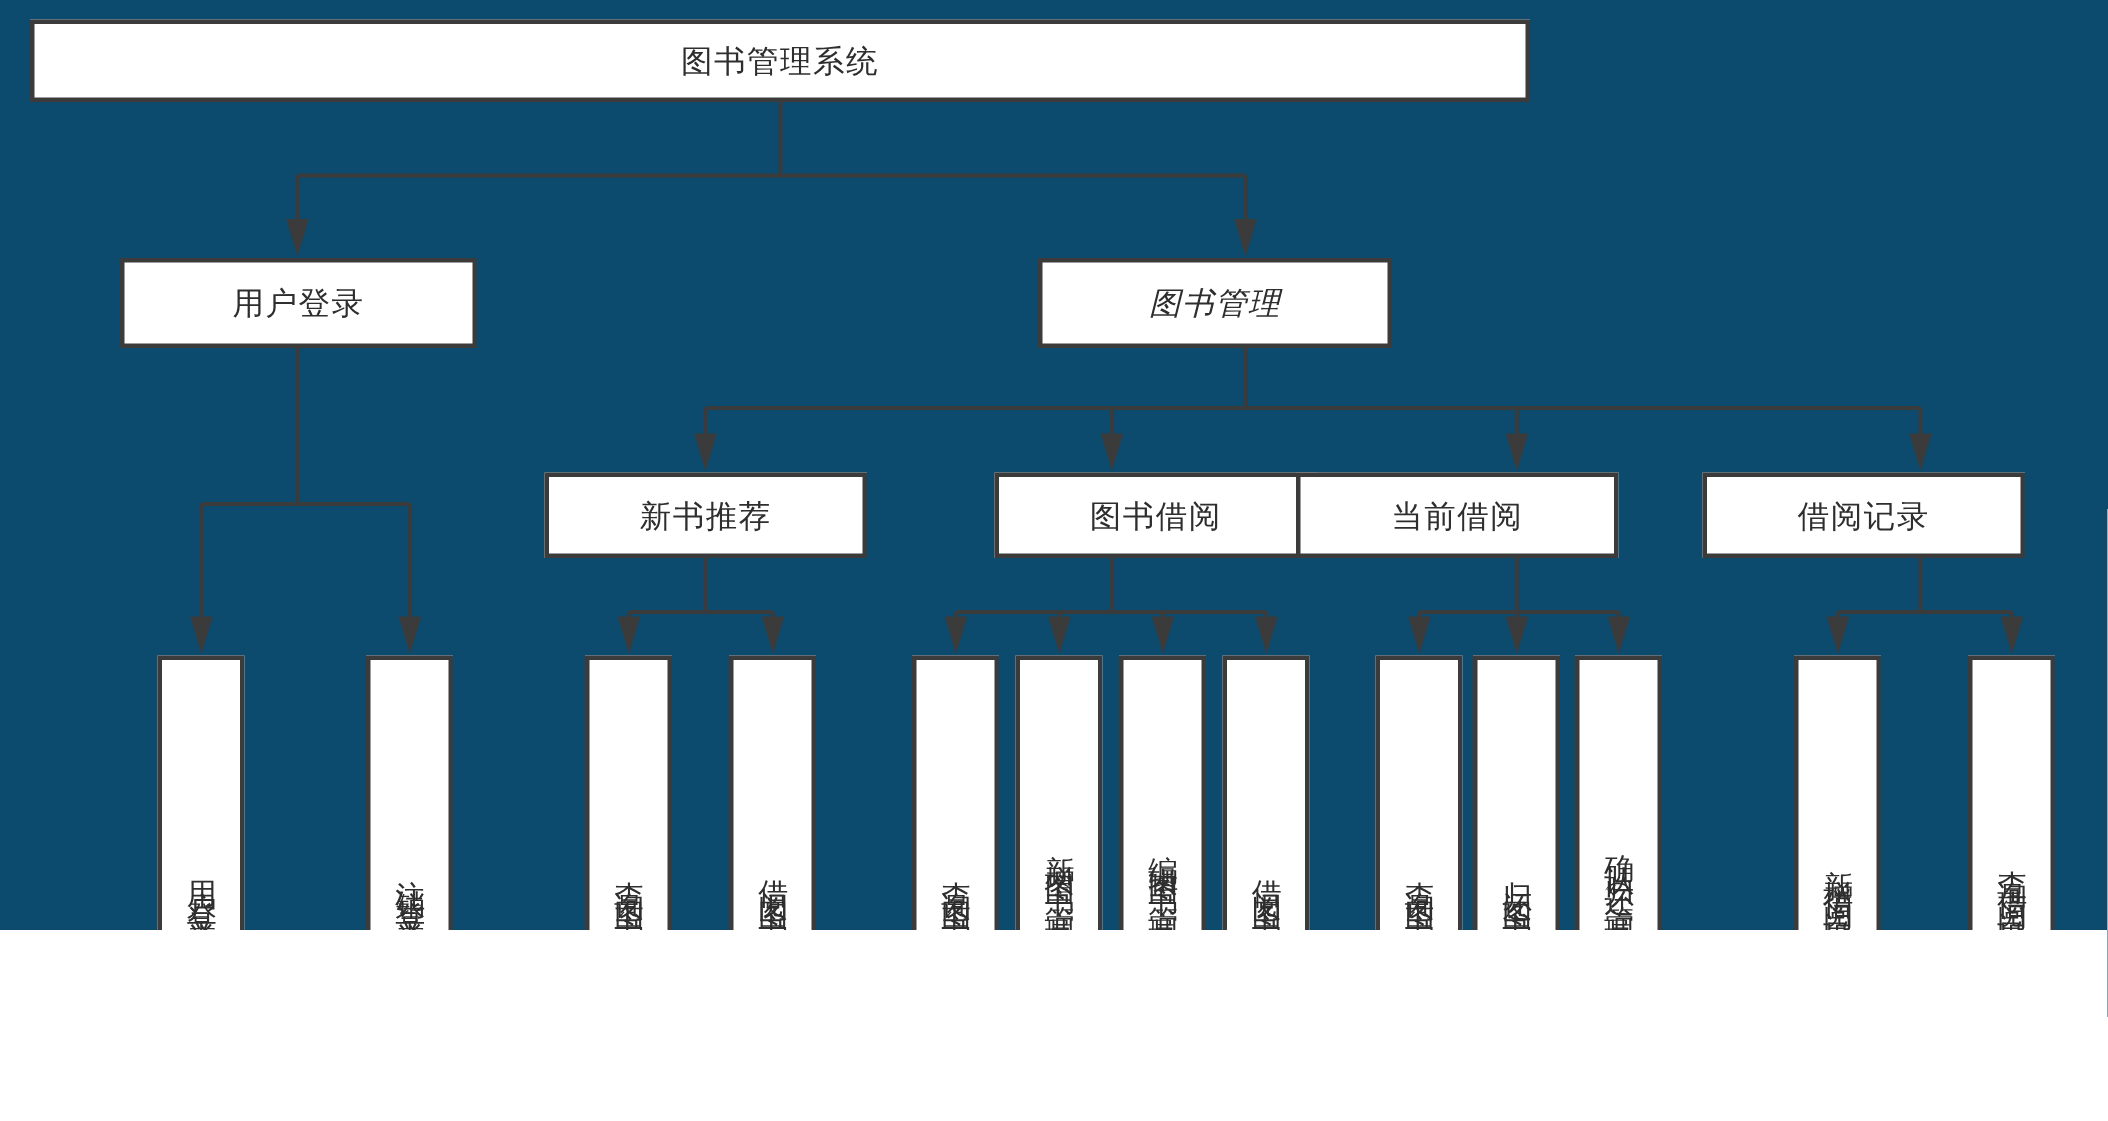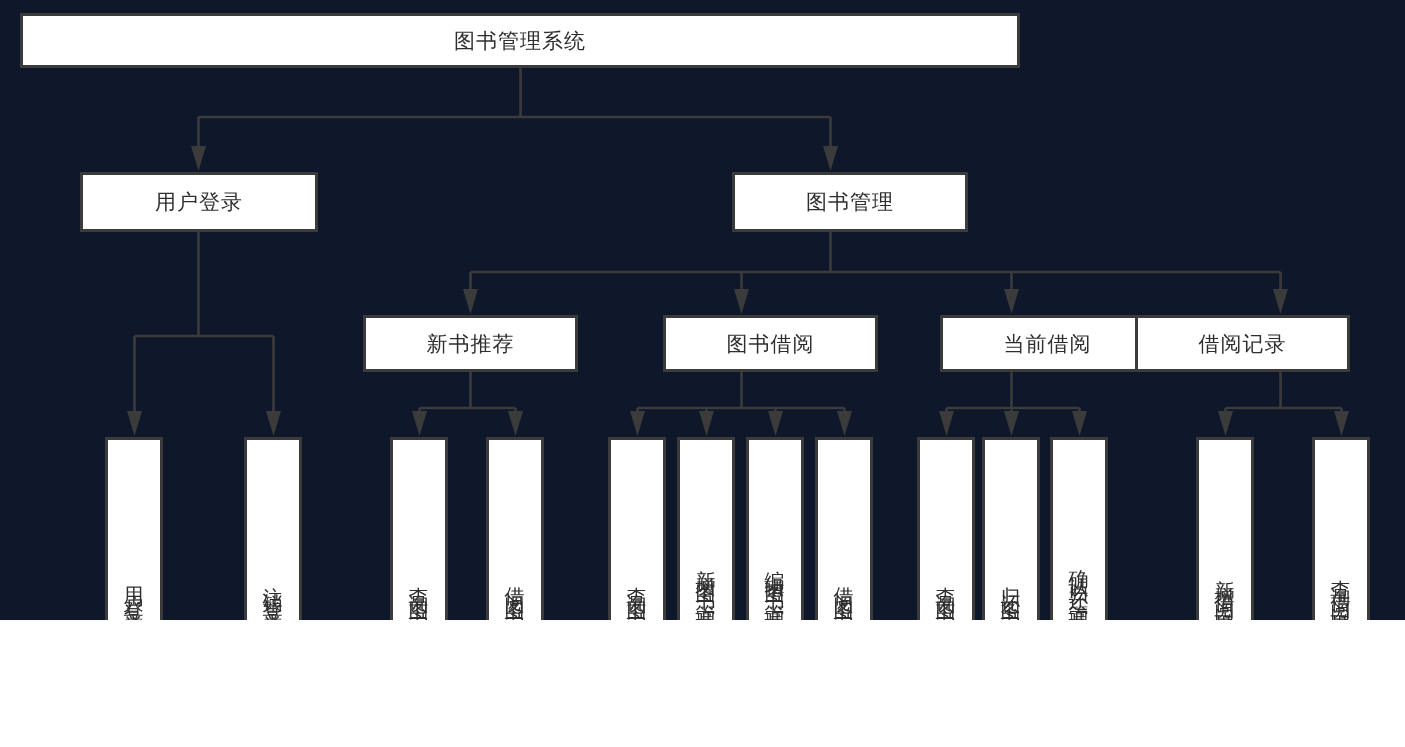--- a/index.html
+++ b/index.html
@@ -1,41 +1,41 @@
 <!DOCTYPE html>
 <html style="--box-border: #3b3b3b; --connector: #3b3b3b; --text: #2e2e2e; --watermark: #b4b8be;"><head>
 <meta charset="utf-8">
 <style>
   html,body{margin:0;padding:0;background:#ffffff;}
   .canvas{
-    position:relative;width:1405px;height:620px;background:#0f172a;
+    position:relative;width:1405px;height:620px;background:#0c4a6e;
     font-family:"Liberation Sans","DejaVu Sans",sans-serif;overflow:hidden;
   }
   svg.connectors{position:absolute;left:0;top:0;width:1405px;height:747px;}
   .connector-line{stroke:var(--connector,#3b3b3b);stroke-width:2.6;fill:none;}
   .arrow-head{fill:var(--connector,#3b3b3b);stroke:none;}
   .box{
     position:absolute;box-sizing:border-box;background:#ffffff;
     border:3px solid var(--box-border,#3b3b3b);
     display:flex;align-items:center;justify-content:center;
     color:var(--text,#2e2e2e);
   }
   .h-label{font-size:21px;letter-spacing:1px;white-space:nowrap;}
   .v-label{
     writing-mode:vertical-rl;text-orientation:mixed;
     font-size:20px;line-height:1;letter-spacing:7px;white-space:nowrap;
   }
   
   .n-root{left:20px;top:13px;width:1000px;height:55px;}
   .n-user-login{left:80px;top:172px;width:238px;height:60px;}
-  .n-book-mgmt{left:732px;top:172px;width:236px;height:60px;}
+  .n-book-mgmt{left:692px;top:172px;width:236px;height:60px;font-style:italic;}
   .l3{top:315px;width:215px;height:57px;}
   .n-new-book{left:363px;}
   .n-borrow{left:634px;margin-left:29px;}
-  .n-current{left:940px;}
+  .n-current{left:864px;}
   .n-records{left:1135px;}
   .leaf{top:437px;width:58px;height:296px;}
   .lf-1{left:105px;}  .lf-2{left:244px;}
   .lf-3{left:390px;}  .lf-4{left:486px;}
   .lf-5{left:608px;}  .lf-6{left:677px;}  .lf-7{left:746px;}  .lf-8{left:815px;}
   .lf-9{left:917px;}  .lf-10{left:982px;} .lf-11{left:1050px;}
   .lf-12{left:1196px;}.lf-13{left:1312px;}
   .watermark{
     position:absolute;left:1186px;top:714px;font-size:21px;
     color:var(--watermark,#b4b8be);white-space:nowrap;letter-spacing:1px;

